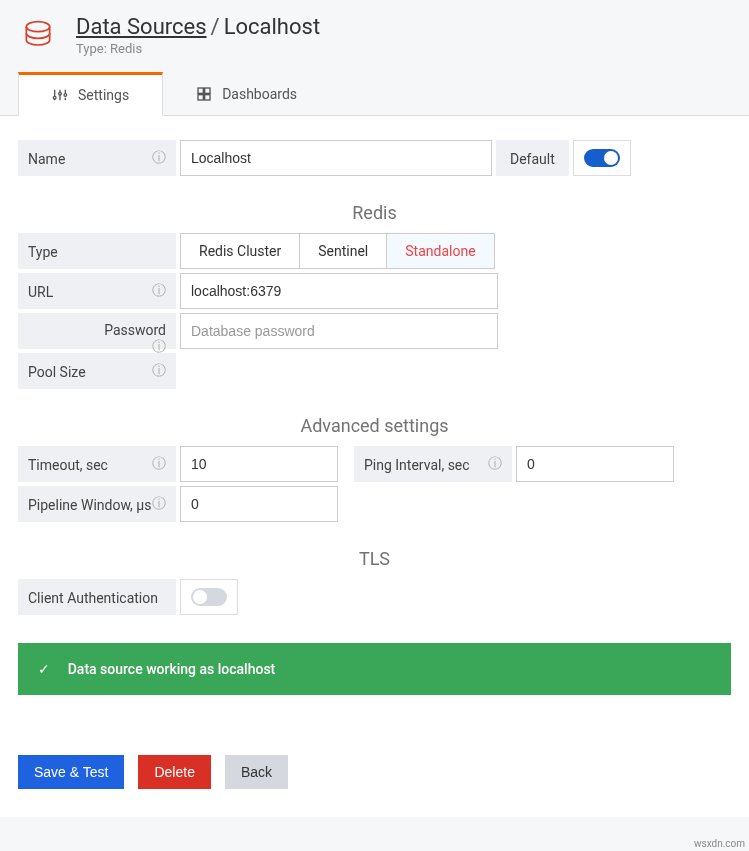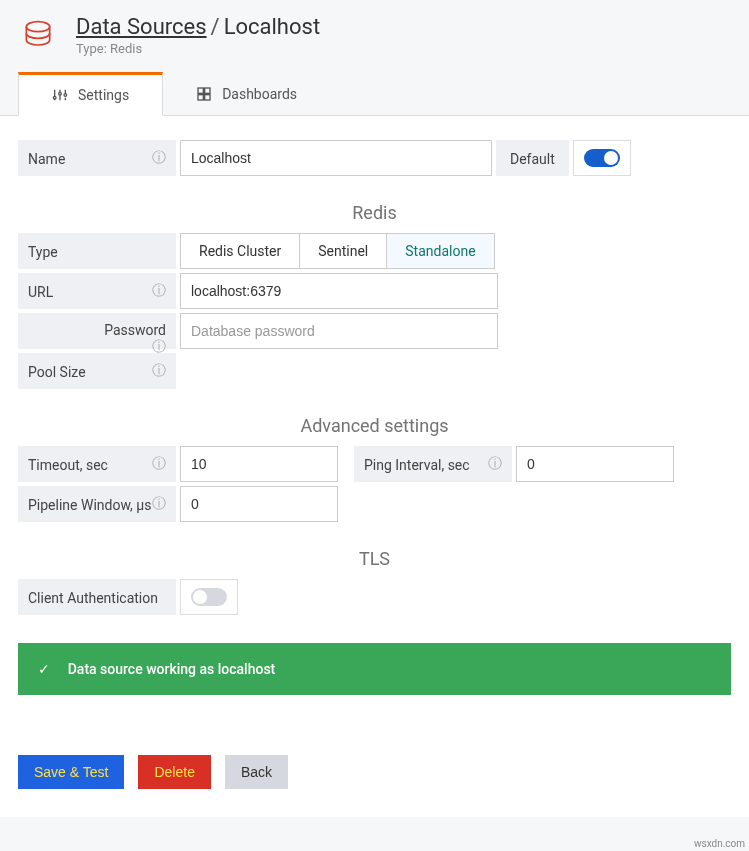--- a/index.html
+++ b/index.html
@@ -49,28 +49,28 @@
 .toggle.on { background: #165ecc; }
 .toggle.on .knob { right: 2px; }
 .toggle.off { background: #d5d8de; }
 .toggle.off .knob { left: 2px; background:#fff; }
 
 .section-title { font-size: 18px; color: #737373; margin: 26px 0 10px; font-weight: 400; text-align: center; }
 
 .btn-group { display:flex; border:1px solid #ccc; height:36px; }
 .btn-group .opt { padding: 8px 18px; border-right:1px solid #ccc; cursor:pointer; background:#fff; display:flex; align-items:center; color:#333; }
 .btn-group .opt:last-child { border-right:none; }
-.btn-group .opt.active { background:#f4f8ff; color:#0f766e; }
+.btn-group .opt.active { background:#f4f8ff; color:#ef4444; }
 
 .alert { margin-top: 28px; padding: 18px 20px; display:flex; align-items:center; gap: 18px; color:#fff; font-weight:500; }
 .alert.success { background:#3aa657; }
 .alert .chk { font-size: 14px; }
 
 .footer-buttons { display:flex; gap: 14px; margin-top: 60px; }
-.btn { padding: 9px 16px; border:none; font-size:14px; font-weight:500; cursor:pointer; color:#fde047; }
+.btn { padding: 9px 16px; border:none; font-size:14px; font-weight:500; cursor:pointer; color:#ffffff; }
 .btn.primary { background:#1f62e0; }
 .btn.danger { background:#d93025; }
 .btn.secondary { background:#d5d8de; color:#333; }
 
 .watermark { position:absolute; right:4px; top: 838px; font-size:10px; color:#888; }
 
 svg.icon { width:16px; height:16px; }
 </style>
 </head>
 <body>

